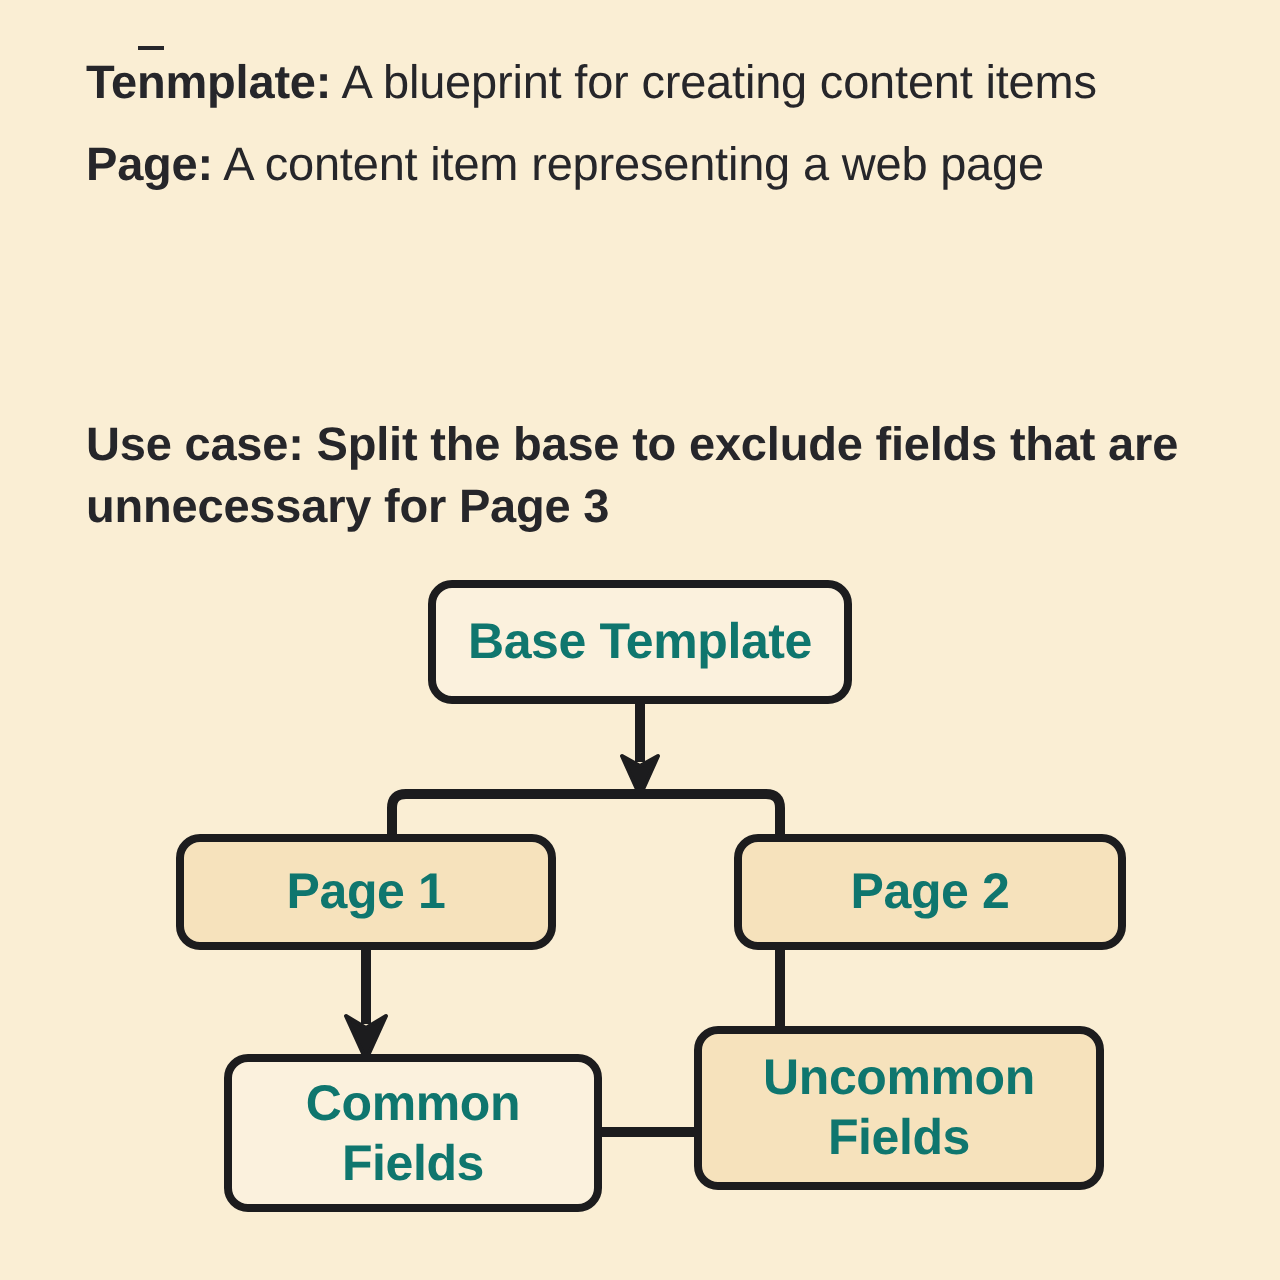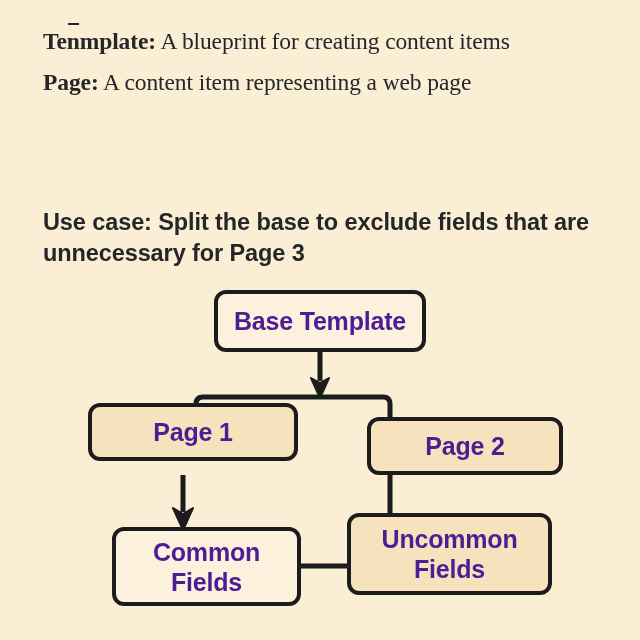--- a/index.html
+++ b/index.html
@@ -27,21 +27,20 @@
     left: 43px;
     top: 26px;
     width: 570px;
   }
   .gloss-line {
     color: #26262a;
     font-size: 23.5px;
     line-height: 30px;
     letter-spacing: -0.1px;
     margin-bottom: 11px;
-    font-family: Liberation Serif, serif;
   }
   .gloss-line .term {
     font-weight: 700;
   }
   .gloss-line .defn {
     font-weight: 400;
   }
   .term .overbar {
     position: relative;
     display: inline-block;
@@ -77,32 +76,32 @@
   }
   .node {
     position: absolute;
     box-sizing: border-box;
     border: 4px solid #1c1c1e;
     border-radius: 12px;
     display: flex;
     align-items: center;
     justify-content: center;
     text-align: center;
-    color: #4c1d95;
+    color: #0f766e;
     font-weight: 700;
     font-size: 25px;
     line-height: 30px;
     letter-spacing: -0.2px;
     z-index: 3;
   }
   .fill-light { background: #fbf1dd; }
   .fill-tan   { background: #f6e2bc; }
 
   #node-base-template { left: 214px; top: 290px; width: 212px; height: 62px; }
-  #node-page-1        { left: 88px;  top: 403px; width: 210px; height: 58px; }
+  #node-page-1        { left: 88px;  top: 417px; width: 190px; height: 58px; }
   #node-page-2        { left: 367px; top: 417px; width: 196px; height: 58px; }
   #node-common-fields { left: 89px;  top: 527px; width: 189px; height: 79px; margin-left: 23px; }
   #node-uncommon-fields { left: 347px; top: 513px; width: 205px; height: 82px; }
 
   #connectors {
     position: absolute;
     left: 0; top: 0;
     width: 640px; height: 640px;
     z-index: 1;
     pointer-events: none;

